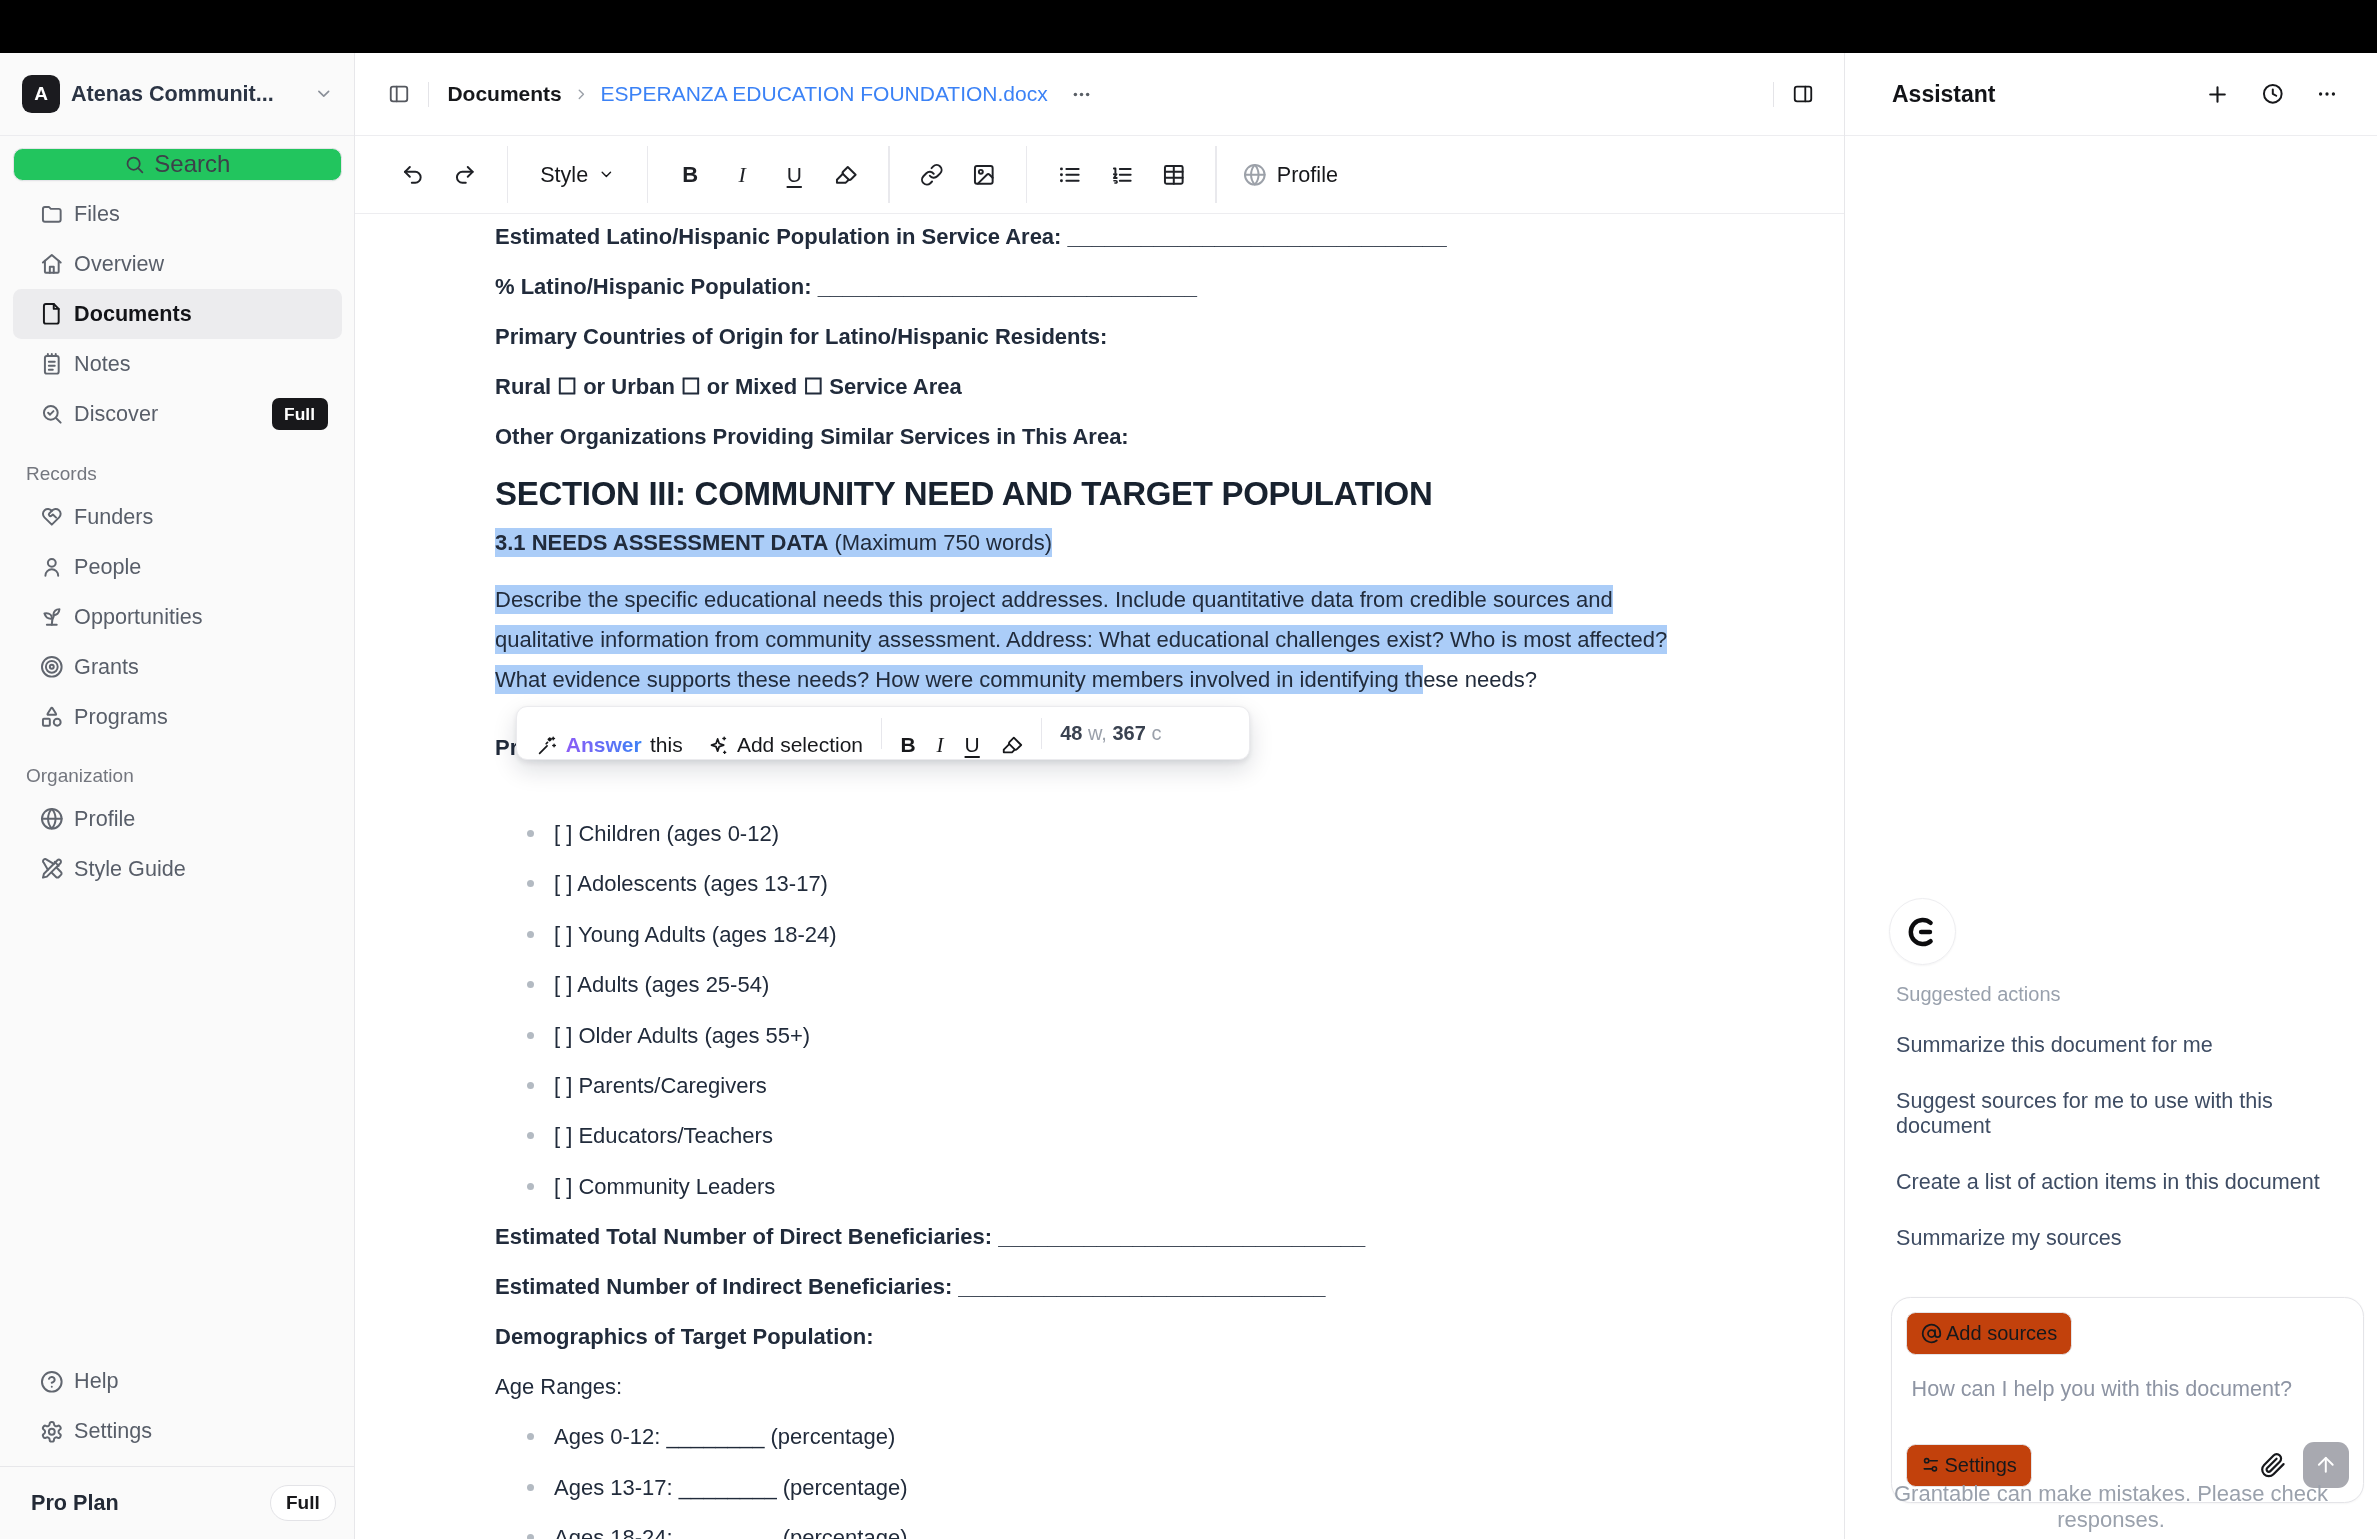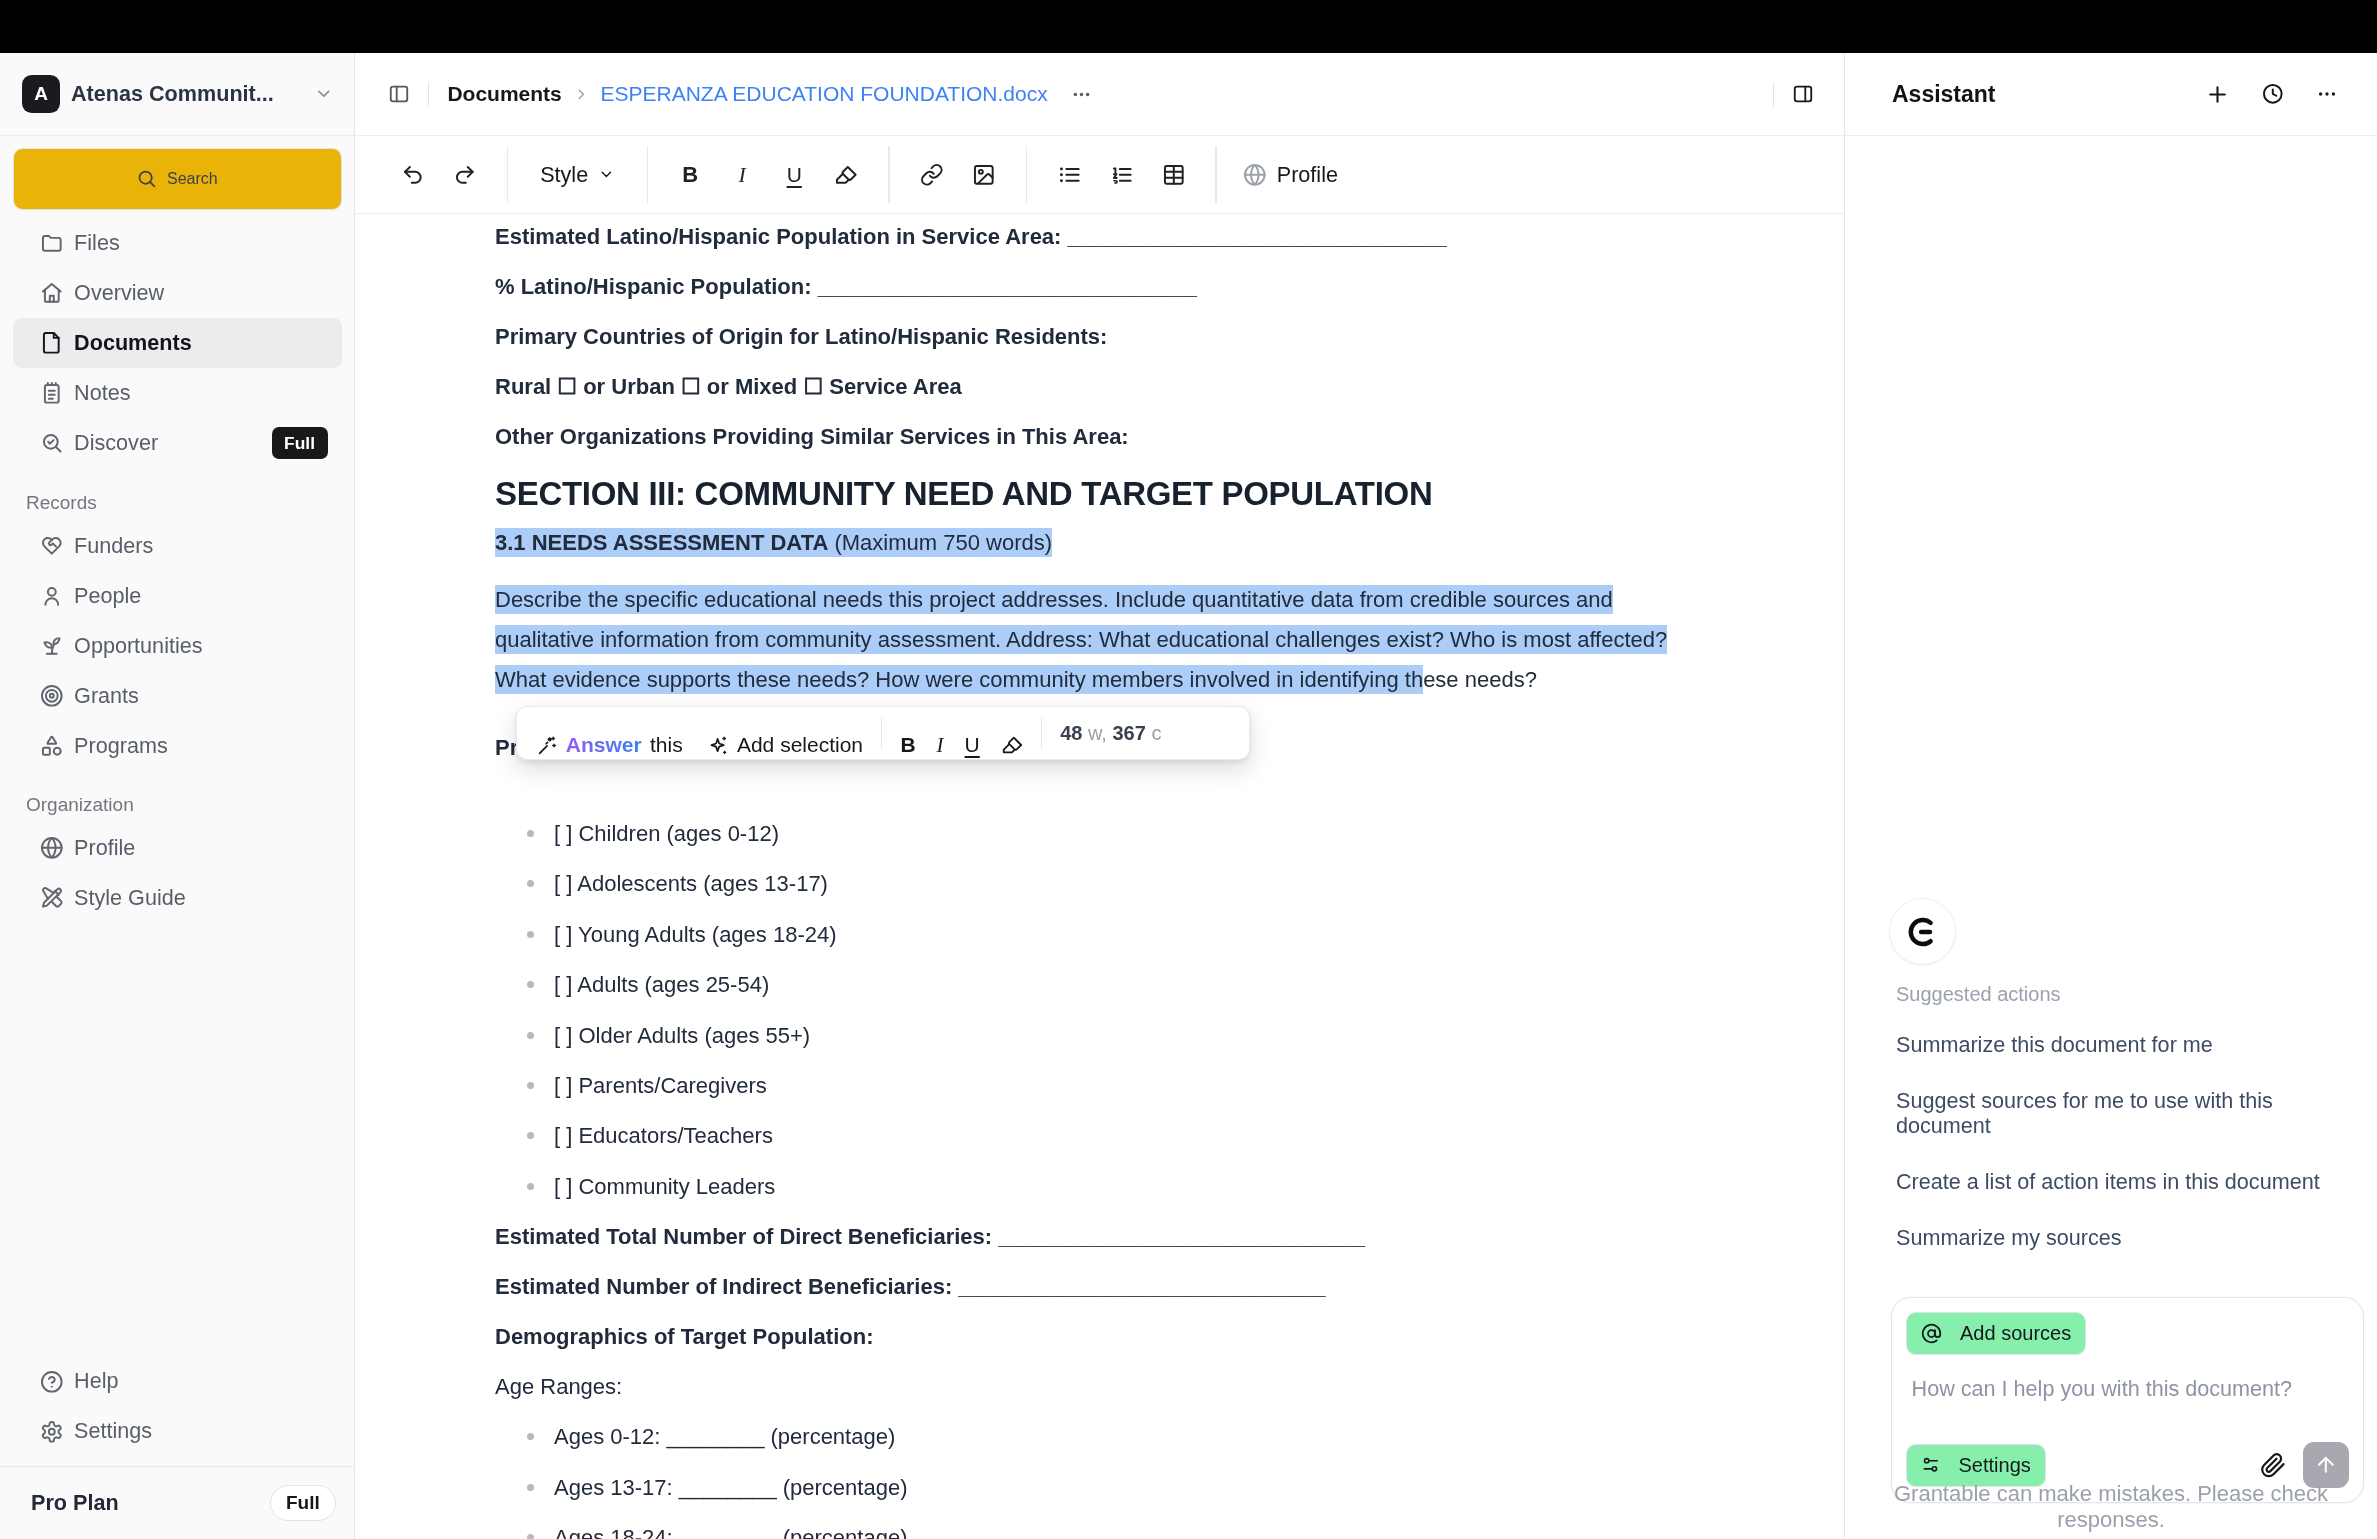--- a/index.html
+++ b/index.html
@@ -13,21 +13,21 @@
 
   
   .app { display:flex; height:1486px; }
 
   
   .sidebar { width:355px; background:#fafafa; border-right:1.4px solid #e7e7ea; display:flex; flex-direction:column; flex-shrink:0; }
   .ws-header { height:83px; border-bottom:1.4px solid #ececef; display:flex; align-items:center; padding:0 21px 0 22px; }
   .avatar { width:38px; height:38px; border-radius:9.7px; background:#1b1b1f; color:#fff; font-size:19px; font-weight:700; display:flex; align-items:center; justify-content:center; }
   .ws-name { margin-left:11px; font-size:21.6px; font-weight:600; color:#2b3444; white-space:nowrap; overflow:hidden; flex:1; }
   .ws-chev { color:#8a8f98; }
-  .search-btn { margin:11.8px 12.5px 8.3px; height:62px; background:#eab308; border:1.4px solid #e5e5e9; border-radius:9.7px; display:flex; align-items:center; justify-content:center; gap:9.7px; color:#3d4149; font-size:16px; font-weight:500; box-shadow:0 0.7px 1.4px rgba(0,0,0,.03); }
+  .search-btn { margin:11.8px 12.5px 8.3px; height:33px; background:#22c55e; border:1.4px solid #e5e5e9; border-radius:9.7px; display:flex; align-items:center; justify-content:center; gap:9.7px; color:#3d4149; font-size:24px; font-weight:500; box-shadow:0 0.7px 1.4px rgba(0,0,0,.03); }
   .nav { padding:0 12.5px; }
   .nav-item { height:50px; display:flex; align-items:center; padding:0 14px 0 27px; border-radius:8.3px; color:#585e69; font-size:21.6px; gap:11px; }
   .nav-item .ni-ic { color:#61666f; width:23.6px; }
   .nav-item.active { background:#ececee; color:#131418; font-weight:600; }
   .nav-item.active .ni-ic { color:#17181b; }
   .sec-label { margin:23.6px 0 7px 26px; font-size:19px; color:#73767e; }
   .badge-dark { margin-left:auto; background:#18181b; color:#fff; font-size:17.4px; font-weight:600; padding:5.6px 12.5px; border-radius:7px; }
   .sb-spacer { flex:1; }
   .sb-divider { border-top:1.4px solid #e7e7ea; margin-top:9.7px; }
   .plan-row { height:72px; display:flex; align-items:center; padding:0 18px 0 31px; }
@@ -80,21 +80,21 @@
   
   .assistant { width:533px; border-left:1.4px solid #e7e7ea; position:relative; flex-shrink:0; background:#fff; }
   .as-header { height:83px; border-bottom:1.4px solid #ededf0; display:flex; align-items:center; padding:0 39px 0 47px; }
   .as-title { font-size:23px; font-weight:600; color:#121317; }
   .as-icons { margin-left:auto; display:flex; align-items:center; gap:31px; color:#17181b; }
   .logo-circle { position:absolute; left:44px; top:845px; width:67px; height:67px; border:1.4px solid #ededf0; border-radius:50%; display:flex; align-items:center; justify-content:center; color:#0c0c0e; box-shadow:0 0.7px 2.1px rgba(0,0,0,.05); }
   .suggest { position:absolute; left:51px; top:930px; right:28px; }
   .sg-label { font-size:20px; color:#99a1ad; margin-bottom:26.4px; }
   .sg-item { font-size:21.6px; color:#3e4c63; margin-bottom:31px; line-height:25px; }
   .as-card { position:absolute; left:46px; top:1244px; width:473px; height:206px; border:1.4px solid #e4e4e8; border-radius:19.5px; background:#fff; padding:14px; box-shadow:0 0.7px 2.1px rgba(0,0,0,.04); }
-  .chip { display:inline-flex; align-items:center; gap:18px; border:1.4px solid #e4e4e8; border-radius:9.7px; padding:9px 14px; font-size:20px; font-weight:500; color:#17181b; background:#86efac; }
+  .chip { display:inline-flex; align-items:center; gap:4px; border:1.4px solid #e4e4e8; border-radius:9.7px; padding:9px 14px; font-size:20px; font-weight:500; color:#17181b; background:#c2410c; }
   .as-ph { margin:21px 0 0 5.6px; font-size:21.6px; color:#8d94a3; }
   .as-bottom { position:absolute; left:14px; right:14px; bottom:14px; display:flex; align-items:center; }
   .clip { margin-left:auto; color:#17181b; }
   .send { width:46px; height:46px; margin-left:16.7px; border-radius:11px; background:#a8a9b0; color:#fff; display:flex; align-items:center; justify-content:center; }
   .as-caption { position:absolute; left:0; right:0; bottom:5.6px; text-align:center; font-size:22px; color:#9aa1ac; }
 </style>
 </head>
 <body>
 
 <div class="topbar"></div>

